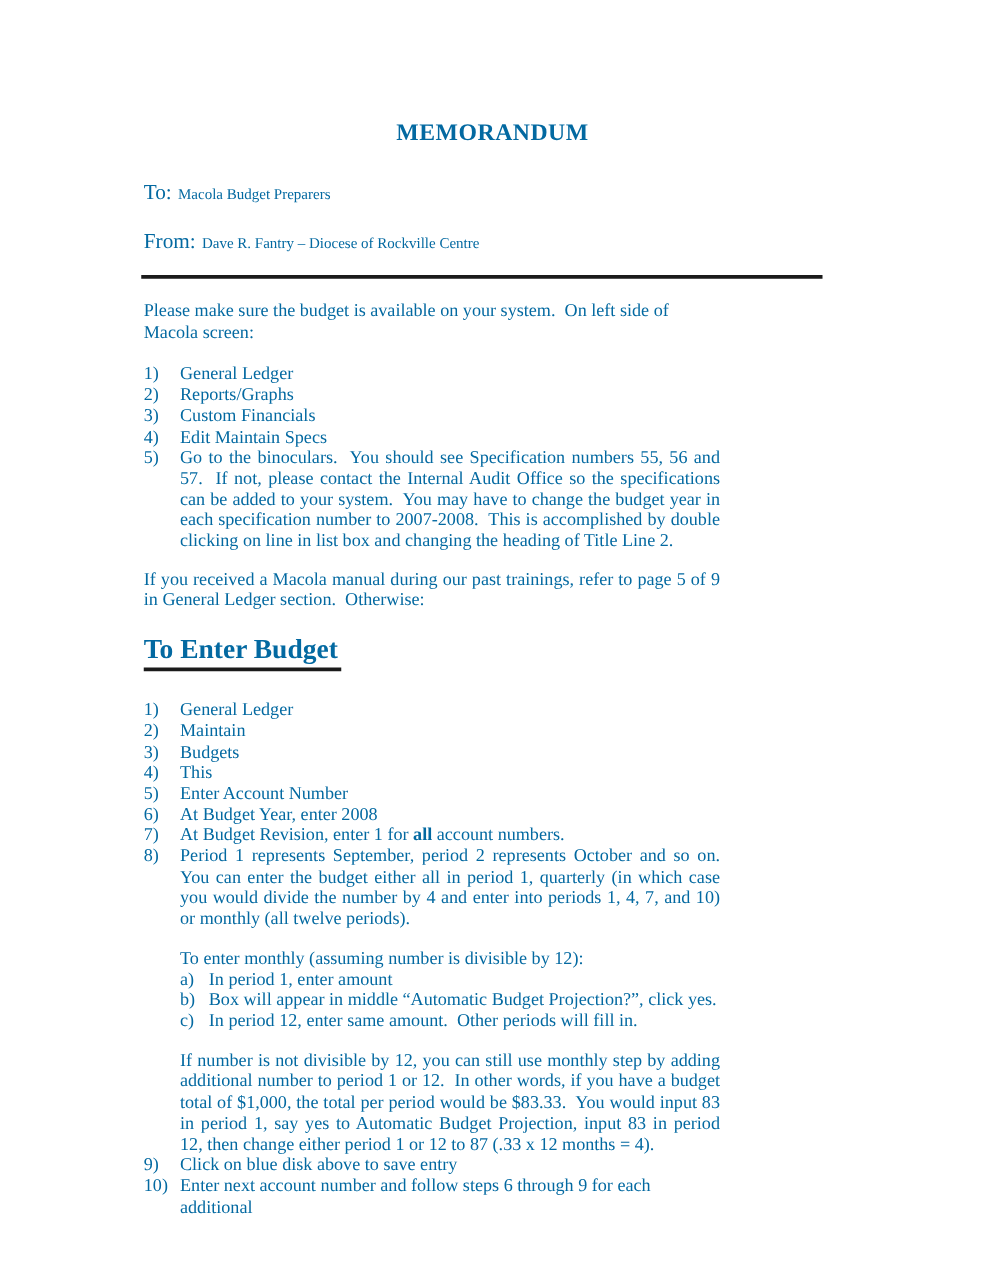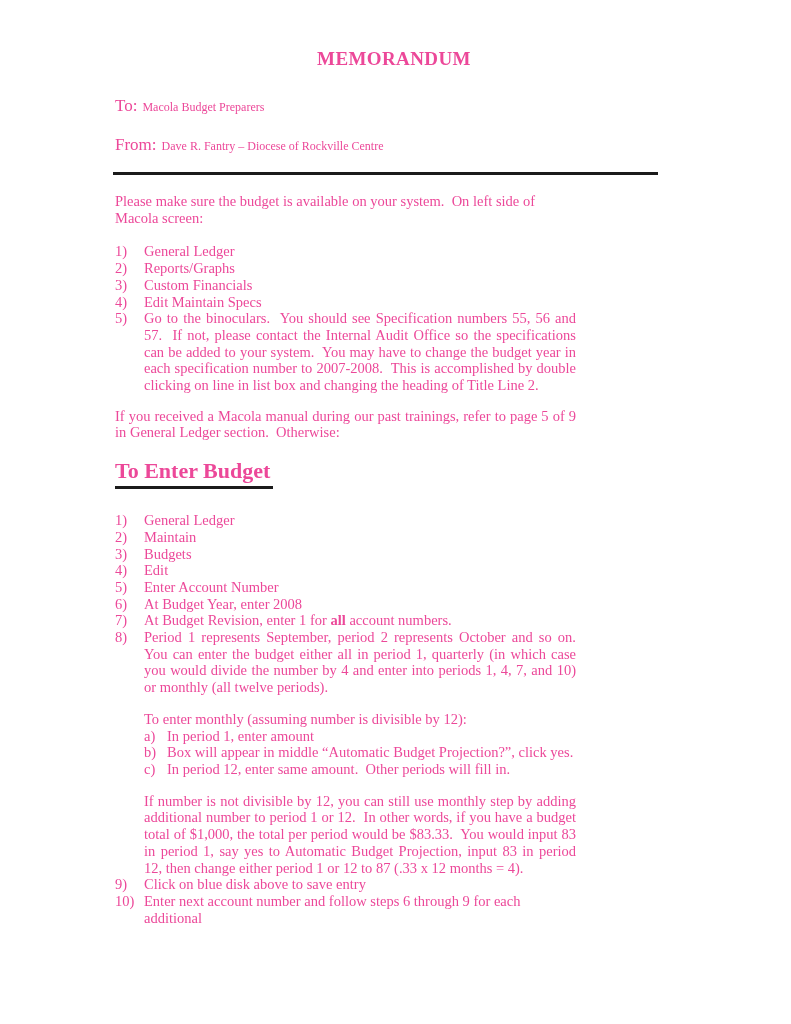--- a/index.html
+++ b/index.html
@@ -1,24 +1,24 @@
 <!DOCTYPE html>
 <html><head>
 <meta charset="utf-8">
 <style>
   html, body { margin: 0; padding: 0; background: #ffffff; }
   .page {
     position: relative;
     width: 658px;
     height: 1024px;
     background: #ffffff;
-    color: #ec4899;
+    color: #0369a1;
     font-family: "Liberation Serif", serif;
     box-sizing: border-box;
-    padding: 48px 82px 0 115px;
+    padding: 96px 82px 0 115px;
     overflow: hidden;
   }
   .memo-title {
     width: 562px;
     margin-left: -2px;
     text-align: center;
     font-size: 19px;
     font-weight: 700;
     letter-spacing: 0.4px;
     line-height: 22px;
@@ -119,21 +119,21 @@
       <div class="li">
         <span class="num">2)</span>
         <span class="txt">Maintain</span>
       </div>
       <div class="li">
         <span class="num">3)</span>
         <span class="txt">Budgets</span>
       </div>
       <div class="li">
         <span class="num">4)</span>
-        <span class="txt">Edit</span>
+        <span class="txt">This</span>
       </div>
       <div class="li">
         <span class="num">5)</span>
         <span class="txt">Enter Account Number</span>
       </div>
       <div class="li">
         <span class="num">6)</span>
         <span class="txt">At Budget Year, enter 2008</span>
       </div>
       <div class="li">

